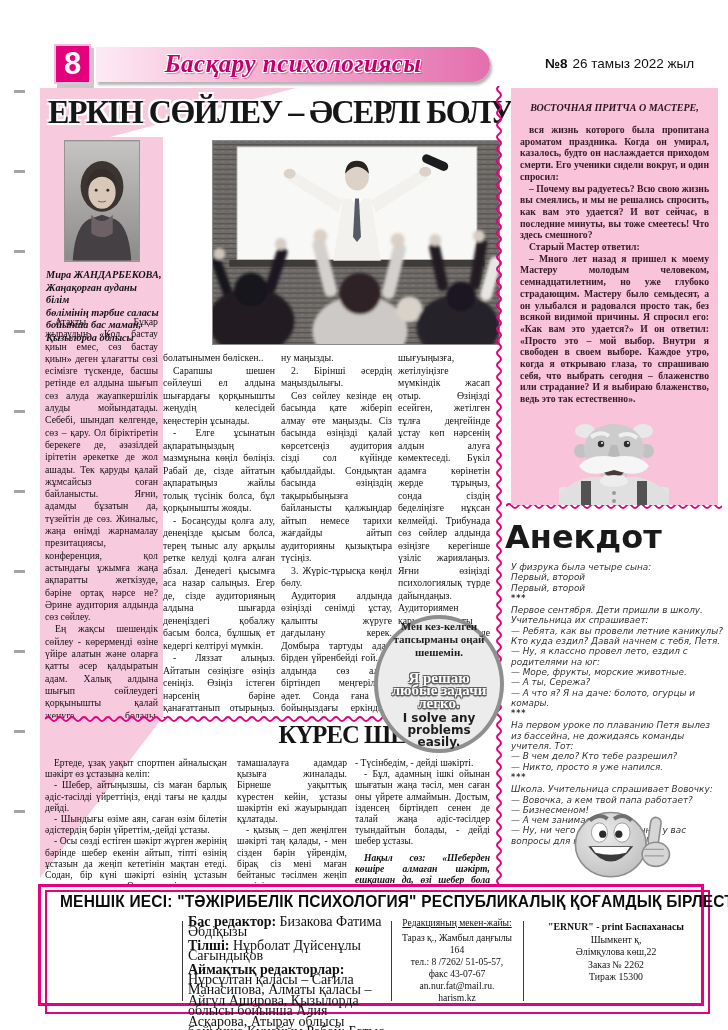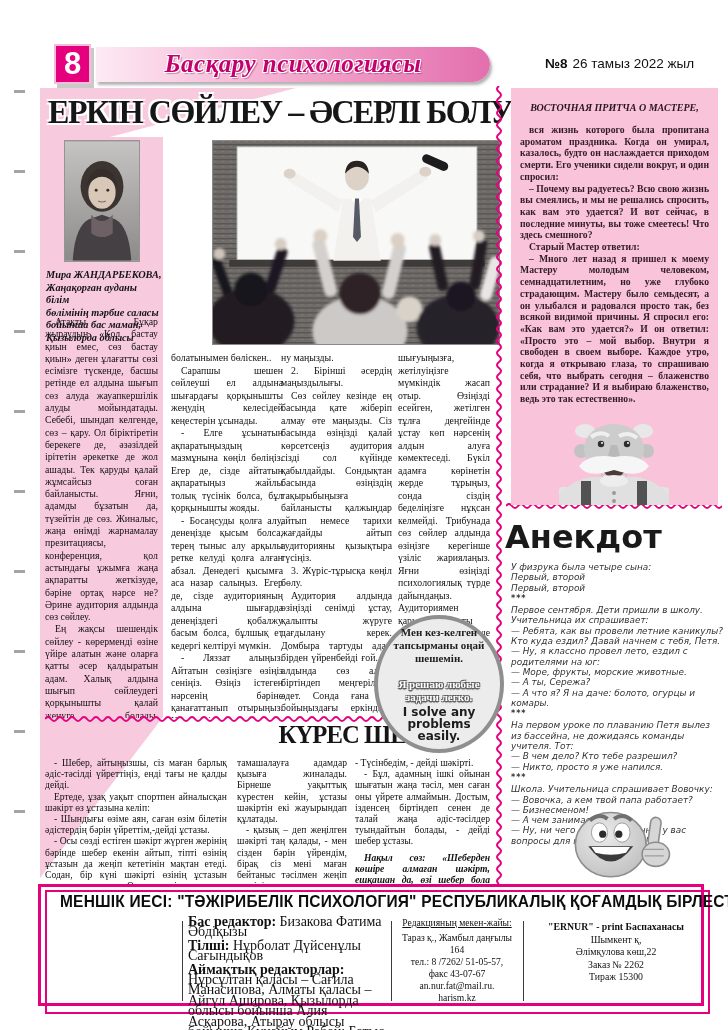--- a/index.html
+++ b/index.html
@@ -40,34 +40,34 @@
 
   .author-caption { left:46px; top:269px; width:116px; font-weight:bold; font-style:italic;
                     font-size:10.3px; line-height:12.6px; color:#141414; white-space:pre-line; }
 
   
   .col { position:absolute; font-size:9.8px; line-height:12.5px; text-align:justify; color:#111;
          overflow:hidden; }
   .col p { margin:0; text-indent:10px; }
   .col p.noindent { text-indent:0; }
   .c1 { left:45px; top:316px; width:113px; height:402px; line-height:12.3px; }
-  .c2 { left:171px; top:352px; width:112px; height:366px; }
+  .c2 { left:163px; top:352px; width:112px; height:366px; }
   .c3 { left:281px; top:352px; width:111px; height:366px; }
   .c4 { left:398px; top:352px; width:92px;  height:300px; }
 
   
   .wavy { position:absolute; }
 
   
   .badge { left:374px; top:615px; width:130px; height:138px; background:#ececec;
            border:4px solid #8f8f8f; border-radius:50%; z-index:5;
            display:flex; flex-direction:column; align-items:center; justify-content:center;
            text-align:center; padding:10px 9px; }
   .badge .kk { font-weight:bold; font-size:11px; line-height:13px; color:#1d1d1d; }
-  .badge .ru { margin-top:13px; font-weight:bold; font-size:11px; line-height:12.5px; color:#fff;
+  .badge .ru { margin-top:13px; font-weight:bold; font-size:15px; line-height:12.5px; color:#fff;
                text-shadow:-1px -1px 0 #5e5e5e,1px -1px 0 #5e5e5e,-1px 1px 0 #5e5e5e,1px 1px 0 #5e5e5e,0 2px 1px #8c8c8c; }
   .badge .en { margin-top:3px; font-family:"DejaVu Sans",sans-serif; font-weight:bold; font-size:12px; line-height:12px; color:#1d1d1d; }
 
   
   .kures-title { left:246px; top:720px; width:246px; text-align:center; font-weight:bold; font-size:26px;
                  letter-spacing:-1px; color:#151515; transform:scaleX(.95); white-space:nowrap; }
   .kcol { position:absolute; top:757px; height:128px; font-size:9.6px; line-height:11.2px;
           text-align:justify; color:#111; overflow:hidden; }
   .kcol p { margin:0; text-indent:9px; }
   .kA { left:45px; width:182px; }
@@ -218,21 +218,21 @@
 бойынша бас маман,
 Қызылорда облысы</div>
 
   <div class="col c1">
     <p>Атақты Бұқар жыраудың «Қол бастау қиын емес, сөз бастау қиын» деген ұлағатты сөзі есімізге түскенде, басшы ретінде ел алдына шығып сөз алуда жауапкершілік алуды мойындатады. Себебі, шындап келгенде, сөз – қару. Ол біріктіретін берекеге де, әзәзілдей ірітетін әрекетке де жол ашады. Тек қаруды қалай жұмсайсыз соған байланысты. Яғни, адамды бұзатын да, түзейтін де сөз. Жиналыс, жаңа өнімді жарнамалау презитациясы, конференция, қол астындағы ұжымға жаңа ақпаратты жеткізуде, бәріне ортақ нәрсе не? Әрине аудитория алдында сөз сөйлеу.</p>
     <p>Ең жақсы шешендік сөйлеу - көрерменді өзіне үйіре алатын және оларға қатты әсер қалдыратын адам. Халық алдына шығып сөйлеудегі қорқынышты қалай жеңуге болады. Статистика бойынша 90% халық алдына шығып сөйлеуді өліммен жоғары қояды екен. Тіпті, тәжірибелі шешен сөйлейтіндердің өзі де ел алдына шығарда қобалжу</p>
   </div>
   <div class="col c2">
     <p class="noindent">болатынымен бөліскен..</p>
     <p>Сарапшы шешен сөйлеуші ел алдына шығардағы қорқынышты жеңудің келесідей кеңестерін ұсынады.</p>
-    <p>- Елге ұсынатын ақпаратыңыздың мазмұнына көңіл бөліңіз. Егер де, сізде айтатын ақпаратыңыз жайлы толық түсінік болса, бұл қорқынышты жояды.</p>
+    <p>- Елге ұсынатын ақпаратыңыздың мазмұнына көңіл бөліңіз. Рабай де, сізде айтатын ақпаратыңыз жайлы толық түсінік болса, бұл қорқынышты жояды.</p>
     <p>- Босаңсуды қолға алу, денеңізде қысым болса, терең тыныс алу арқылы ретке келуді қолға алған абзал. Денедегі қысымға аса назар салыңыз. Егер де, сізде аудиторияның алдына шығарда денеңіздегі қобалжу басым болса, бұлшық ет кедергі келтіруі мүмкін.</p>
     <p>- Ляззат алыңыз. Айтатын сөзіңізге өзіңіз сеніңіз. Өзіңіз істеген нәрсенің бәріне қанағаттанып отырыңыз. Көрсетілім алдында өзіңізді қуанышты сезініңіз және бұл сезімді дәл сөз сөйлеу кезінде сезі-</p>
   </div>
   <div class="col c3">
     <p class="noindent">ну маңызды.</p>
     <p>2. Бірінші әсердің маңыздылығы.</p>
     <p>Сөз сөйлеу кезінде ең басында қате жіберіп алмау өте маңызды. Сіз басында өзіңізді қалай көрсетсеңіз аудитория сізді сол күйінде қабылдайды. Сондықтан басында өзіңіздің тақырыбыңызға байланысты қалжыңдар айтып немесе тарихи жағдайды айтып аудиторияны қызықтыра түсіңіз.</p>
     <p>3. Жүріс-тұрысқа көңіл бөлу.</p>
     <p>Аудитория алдында өзіңізді сенімді ұстау, қалыпты жүруге дағдылану керек. Домбыра тартуды адам бірден үйренбейді ғой. Ел алдында сөз алуда біртіндеп меңгерілетін әдет. Сонда ғана сіз бойыңыздағы еркіндікті көрсете аласыз.</p>
 
@@ -253,22 +253,22 @@
     </svg>
 
   <div class="abs badge">
     <div class="kk">Мен кез-келген тапсырманы оңай шешемін.</div>
     <div class="ru">Я решаю любые задачи легко.</div>
     <div class="en">I solve any problems easily.</div>
   </div>
 
   <div class="abs kures-title">КҮРЕС ШЕБЕРІ</div>
   <div class="kcol kA">
+    <p>Ертеде, ұзақ уақыт спортпен айналысқан шәкірт өз ұстазына келіп:</p>
     <p>- Шебер, айтыңызшы, сіз маған барлық әдіс-тәсілді үйреттіңіз, енді тағы не қалды дейді.</p>
-    <p>Ертеде, ұзақ уақыт спортпен айналысқан шәкірт өз ұстазына келіп:</p>
     <p>- Шындығы өзіме аян, саған өзім білетін әдістердің бәрін үйреттім,-дейді ұстазы.</p>
     <p>- Осы сөзді естіген шәкірт жүрген жерінің бәрінде шебер екенін айтып, тіпті өзінің ұстазын да жеңіп кететінін мақтан етеді. Содан, бір күні шәкірті өзінің ұстазын күреске шақырады. Осы күресті</p>
   </div>
   <div class="kcol kB">
     <p style="text-indent:0">тамашалауға адамдар қызыға жиналады. Бірнеше уақыттық күрестен кейін, ұстазы шәкіртін екі жауырындап құлатады.</p>
     <p>- қызық – деп жеңілген шәкірті таң қалады, - мен сізден бәрін үйрендім, бірақ сіз мені маған бейтаныс тәсілмен жеңіп кеттіңіз.</p>
 
   </div>
   <div class="kcol kC">
     <p style="text-indent:0">- Түсінбедім, - дейді шәкірті.</p>

